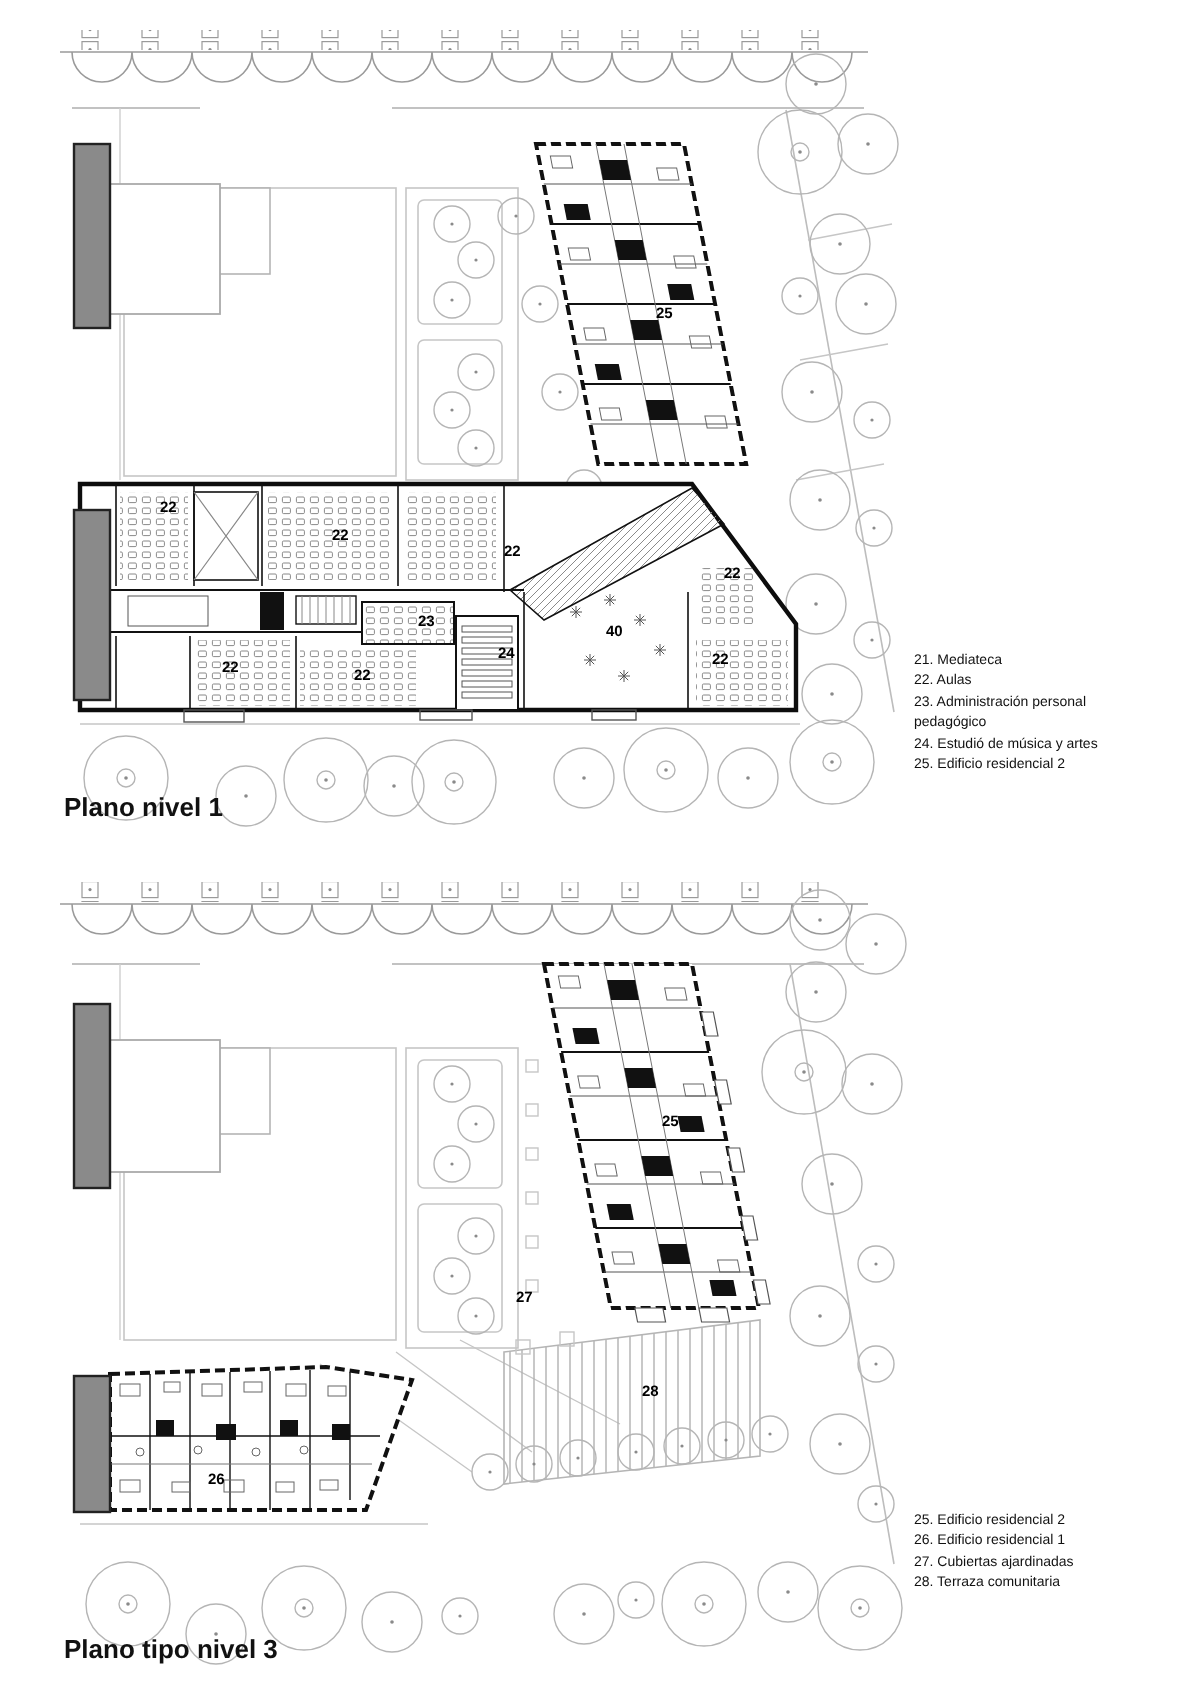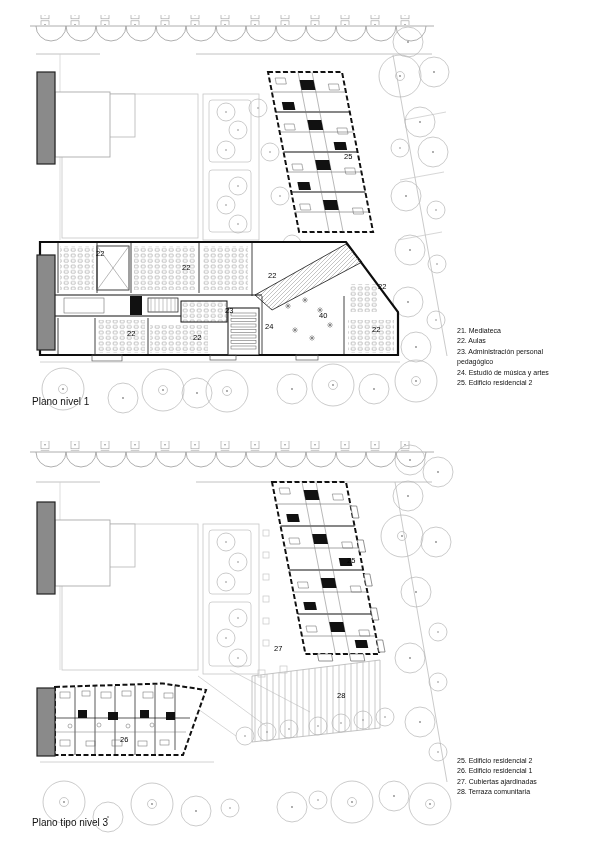--- a/index.html
+++ b/index.html
@@ -2,24 +2,24 @@
 <html><head>
 <meta charset="utf-8">
 <style>
   html,body{margin:0;padding:0;background:#e8e8e8;}
   .page{position:relative;width:600px;height:848px;background:#ffffff;overflow:hidden;
         font-family:"Liberation Sans", sans-serif;}
   .plan-svg{position:absolute;left:0;display:block;}
   #svg-plan1{top:0;}
   #svg-plan2{top:430px;}
   .overlay{position:absolute;left:0;top:0;width:600px;height:848px;pointer-events:none;}
-  .caption{position:absolute;font-size:10px;font-weight:400;color:#111;white-space:nowrap;}
+  .caption{position:absolute;font-size:13px;font-weight:700;color:#111;white-space:nowrap;}
   .legend{position:absolute;font-size:7px;line-height:10.4px;color:#111;white-space:nowrap;}
   .legend-line{white-space:nowrap;}
-  .room-label{position:absolute;font-size:7.5px;font-weight:400;color:#000;white-space:nowrap;padding-left:16px;}
+  .room-label{position:absolute;font-size:7.5px;font-weight:700;color:#000;white-space:nowrap;}
 </style>
 </head>
 <body>
 
 <div class="page">
 
   <svg id="svg-plan1" class="plan-svg" width="600" height="430" viewBox="0 0 600 430">
     <defs>
       <pattern id="desks" width="7" height="5.5" patternUnits="userSpaceOnUse">
         <rect x="1.2" y="1" width="4" height="2.8" rx="0.6" fill="none" stroke="#7a7a7a" stroke-width="0.45"></rect>

